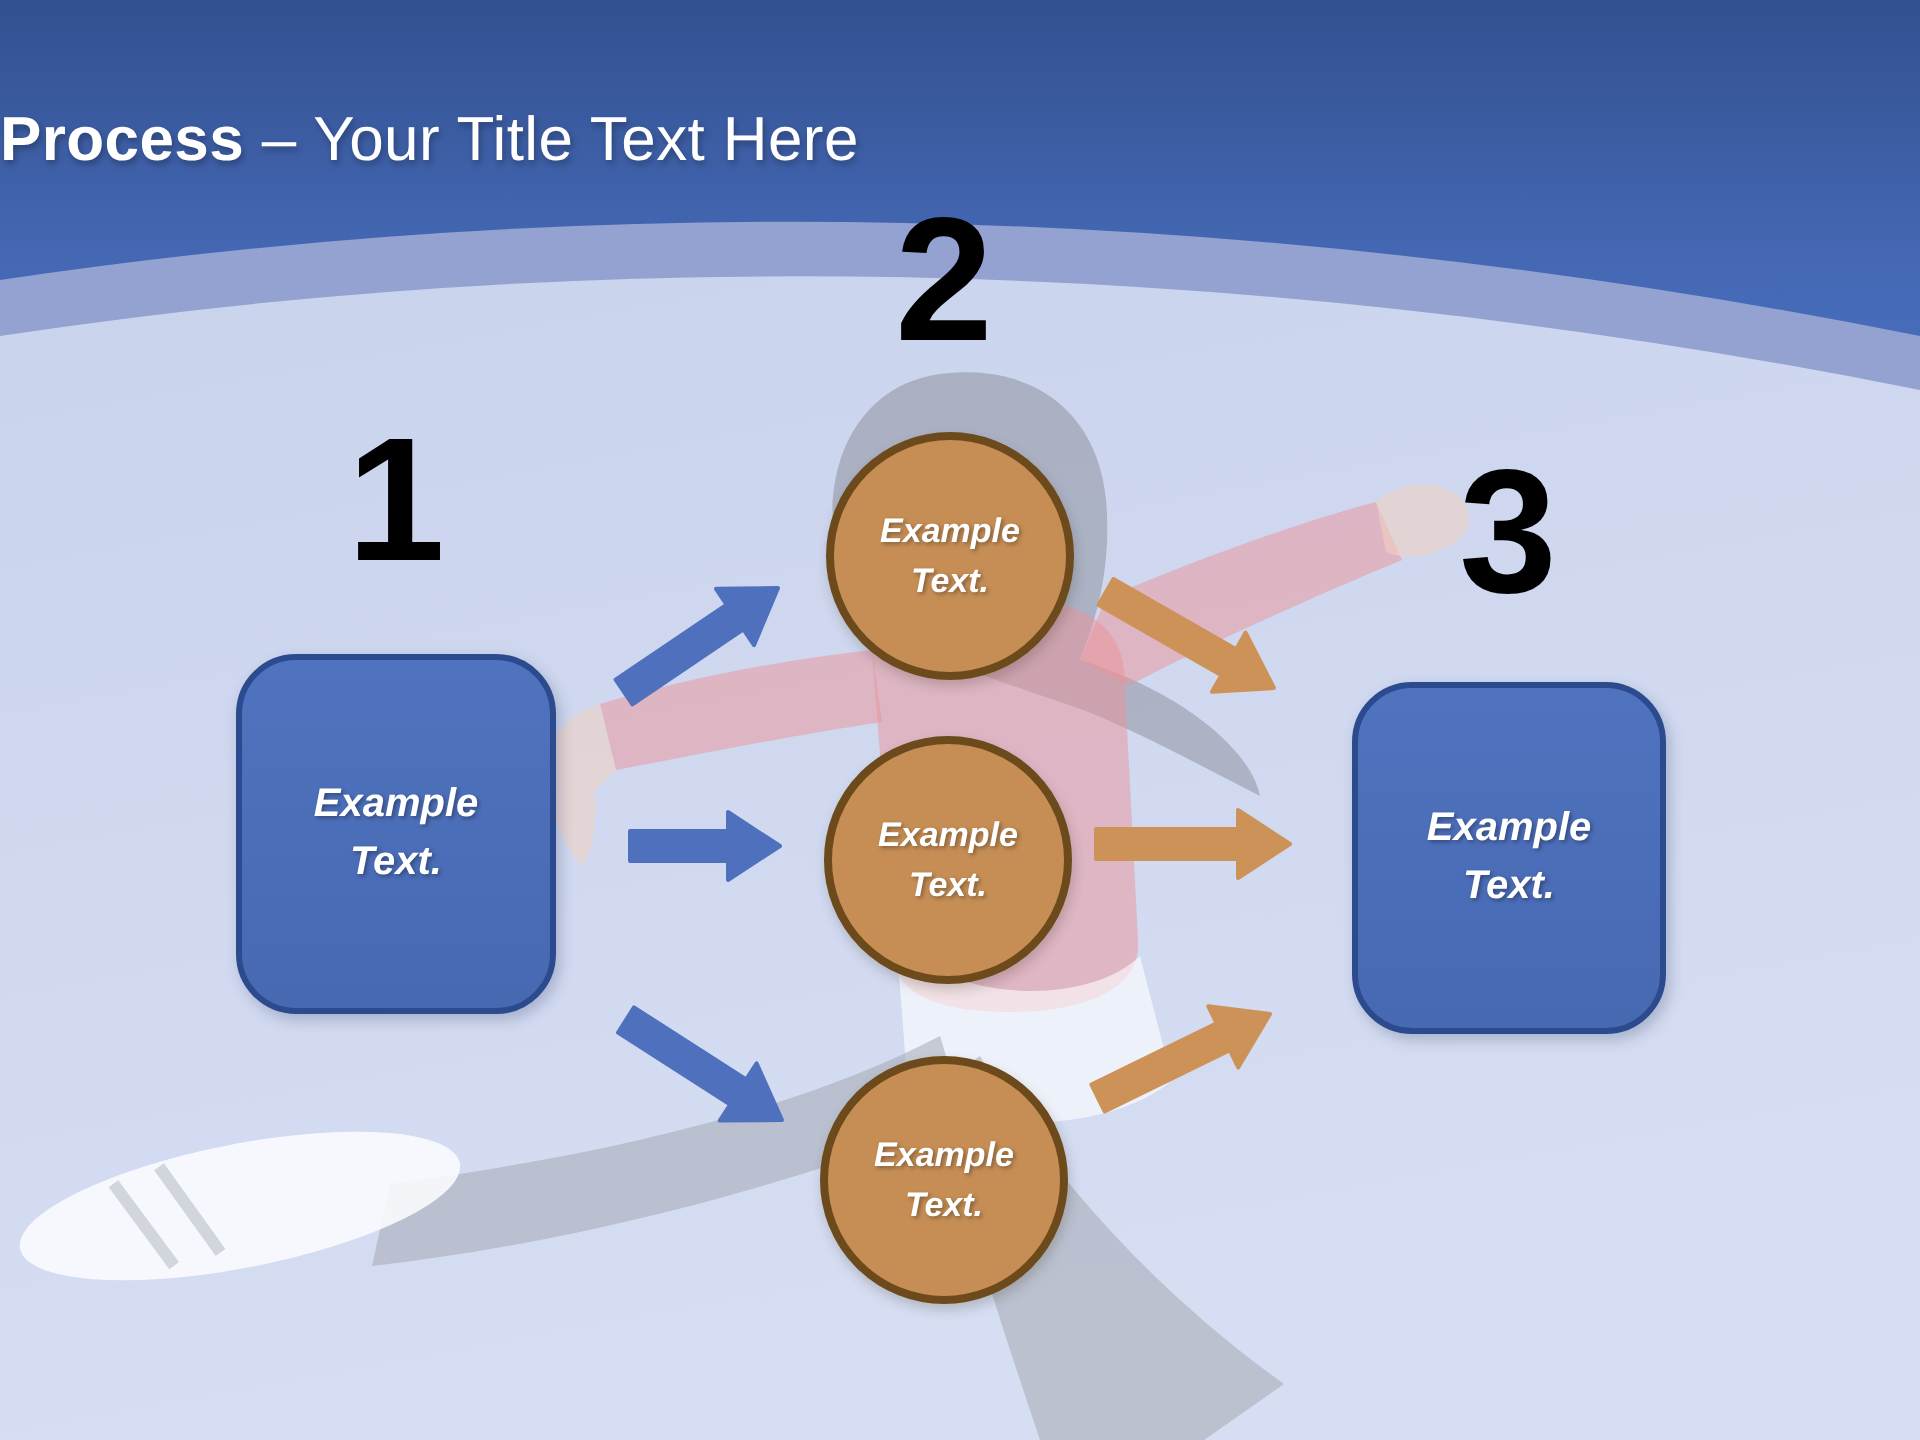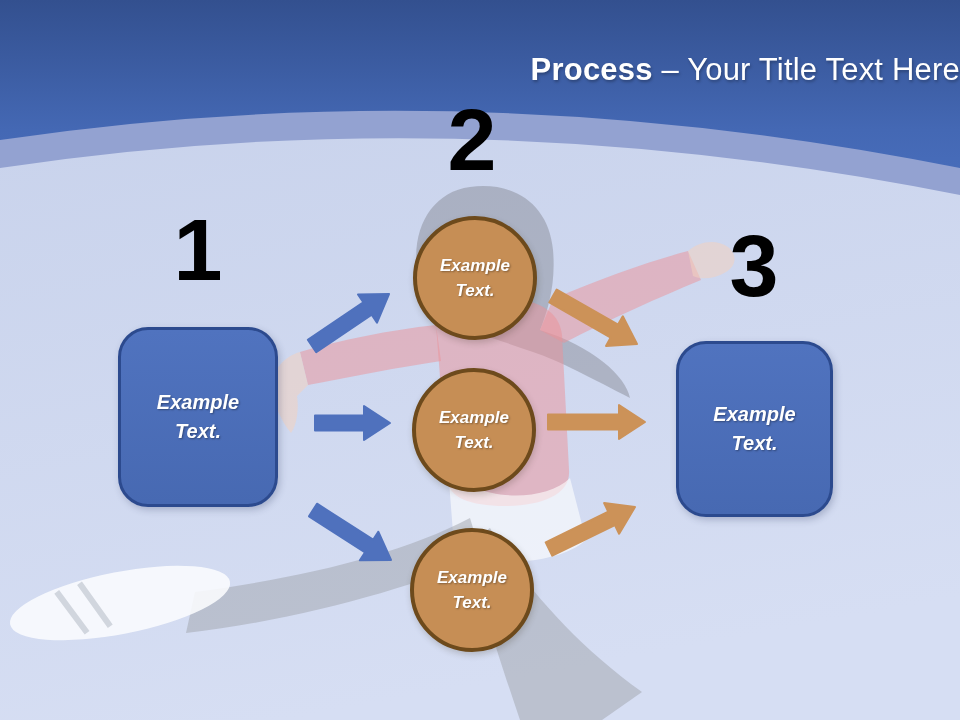--- a/index.html
+++ b/index.html
@@ -3,21 +3,21 @@
 <meta charset="utf-8">
 <style>
   html,body { margin:0; padding:0; }
   .slide {
     position:relative; width:960px; height:720px; overflow:hidden;
     font-family:"Liberation Sans", sans-serif;
     background:linear-gradient(180deg,#33508f 0%, #4468b4 18%, #4b72c2 32%, #4b72c2 100%);
   }
   .bg-svg { position:absolute; inset:0; }
   .title {
-    position:absolute; top:52px; left:0; right:0; text-align:right;
+    position:absolute; top:52px; left:0; right:0; text-align:left;
     color:#ffffff; font-size:31px; letter-spacing:.2px;
     text-shadow:1px 2px 3px rgba(0,0,0,.28);
   }
   .title .bold { font-weight:bold; }
   .num {
     position:absolute; width:120px; text-align:center;
     color:#000; font-weight:bold; font-size:88px; line-height:1;
   }
   #num1 { left:138px; top:206px; }
   #num2 { left:412px; top:96px; }

